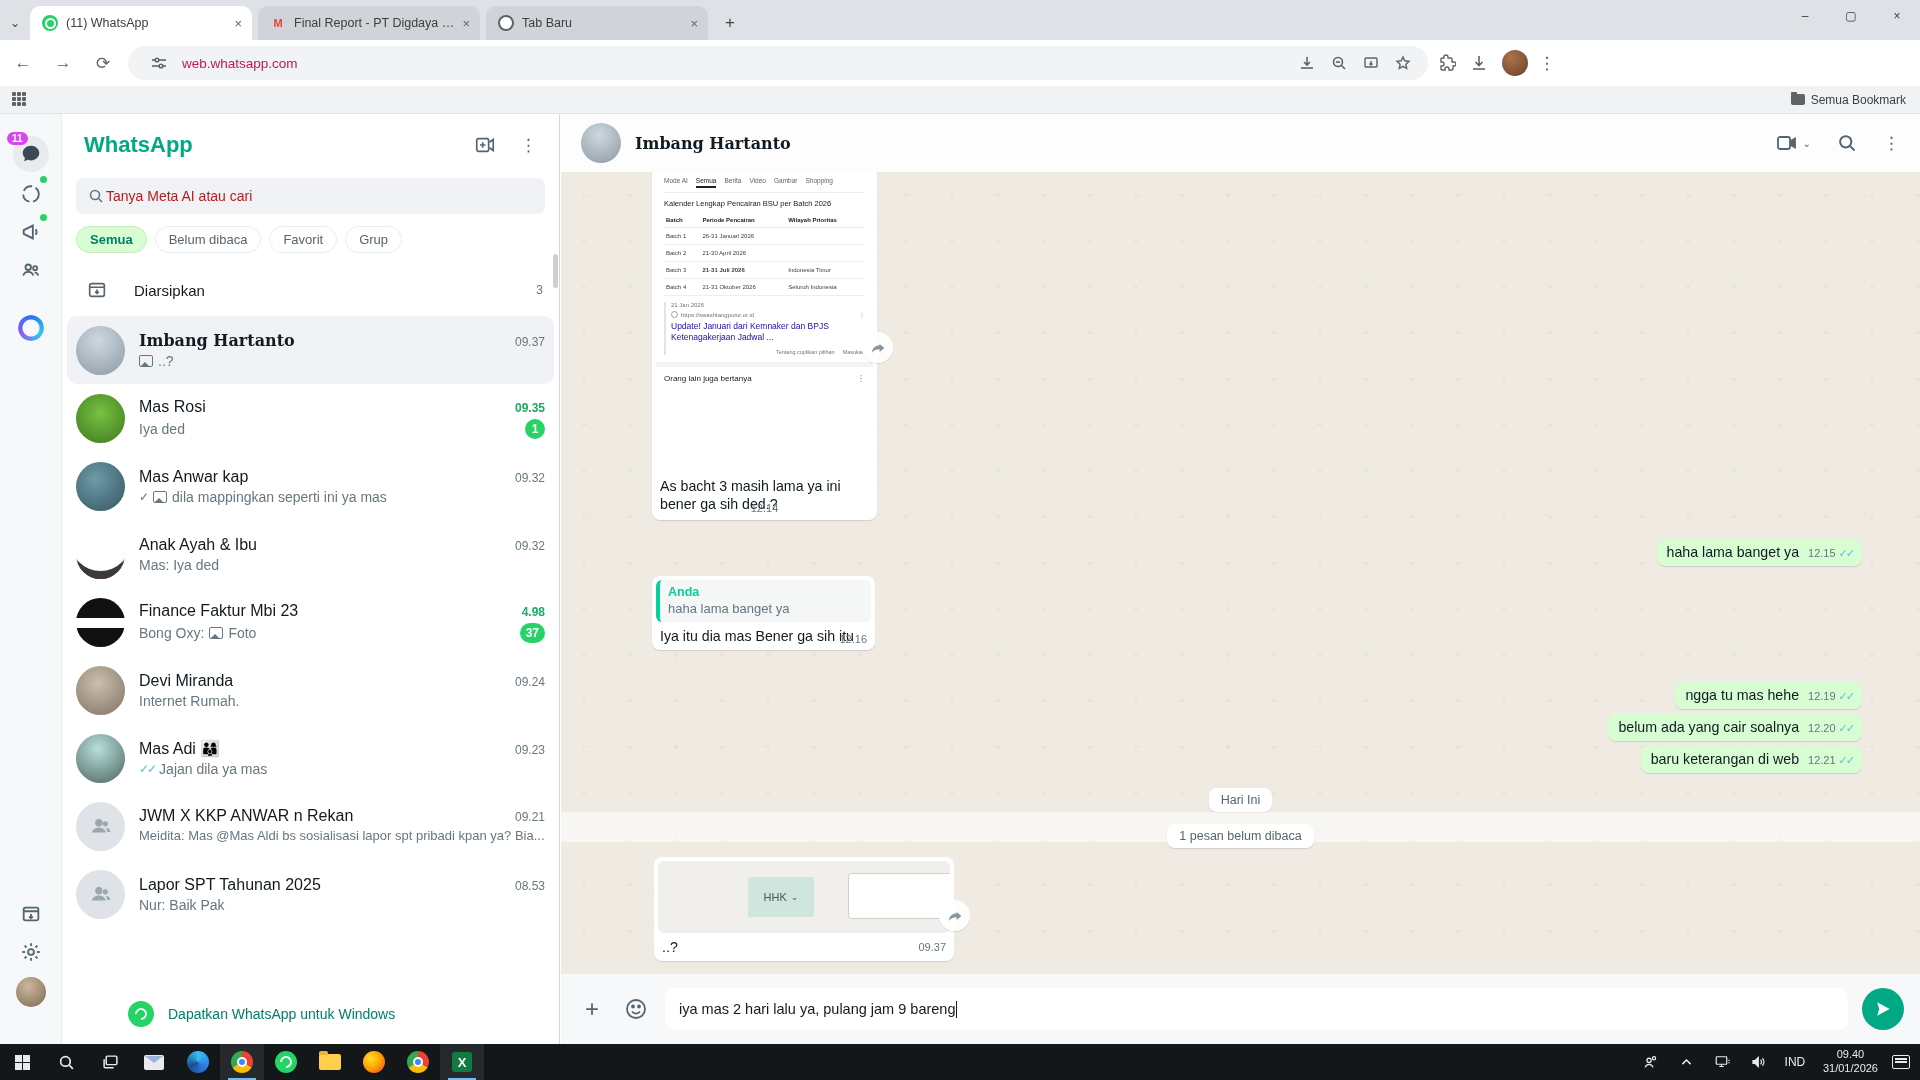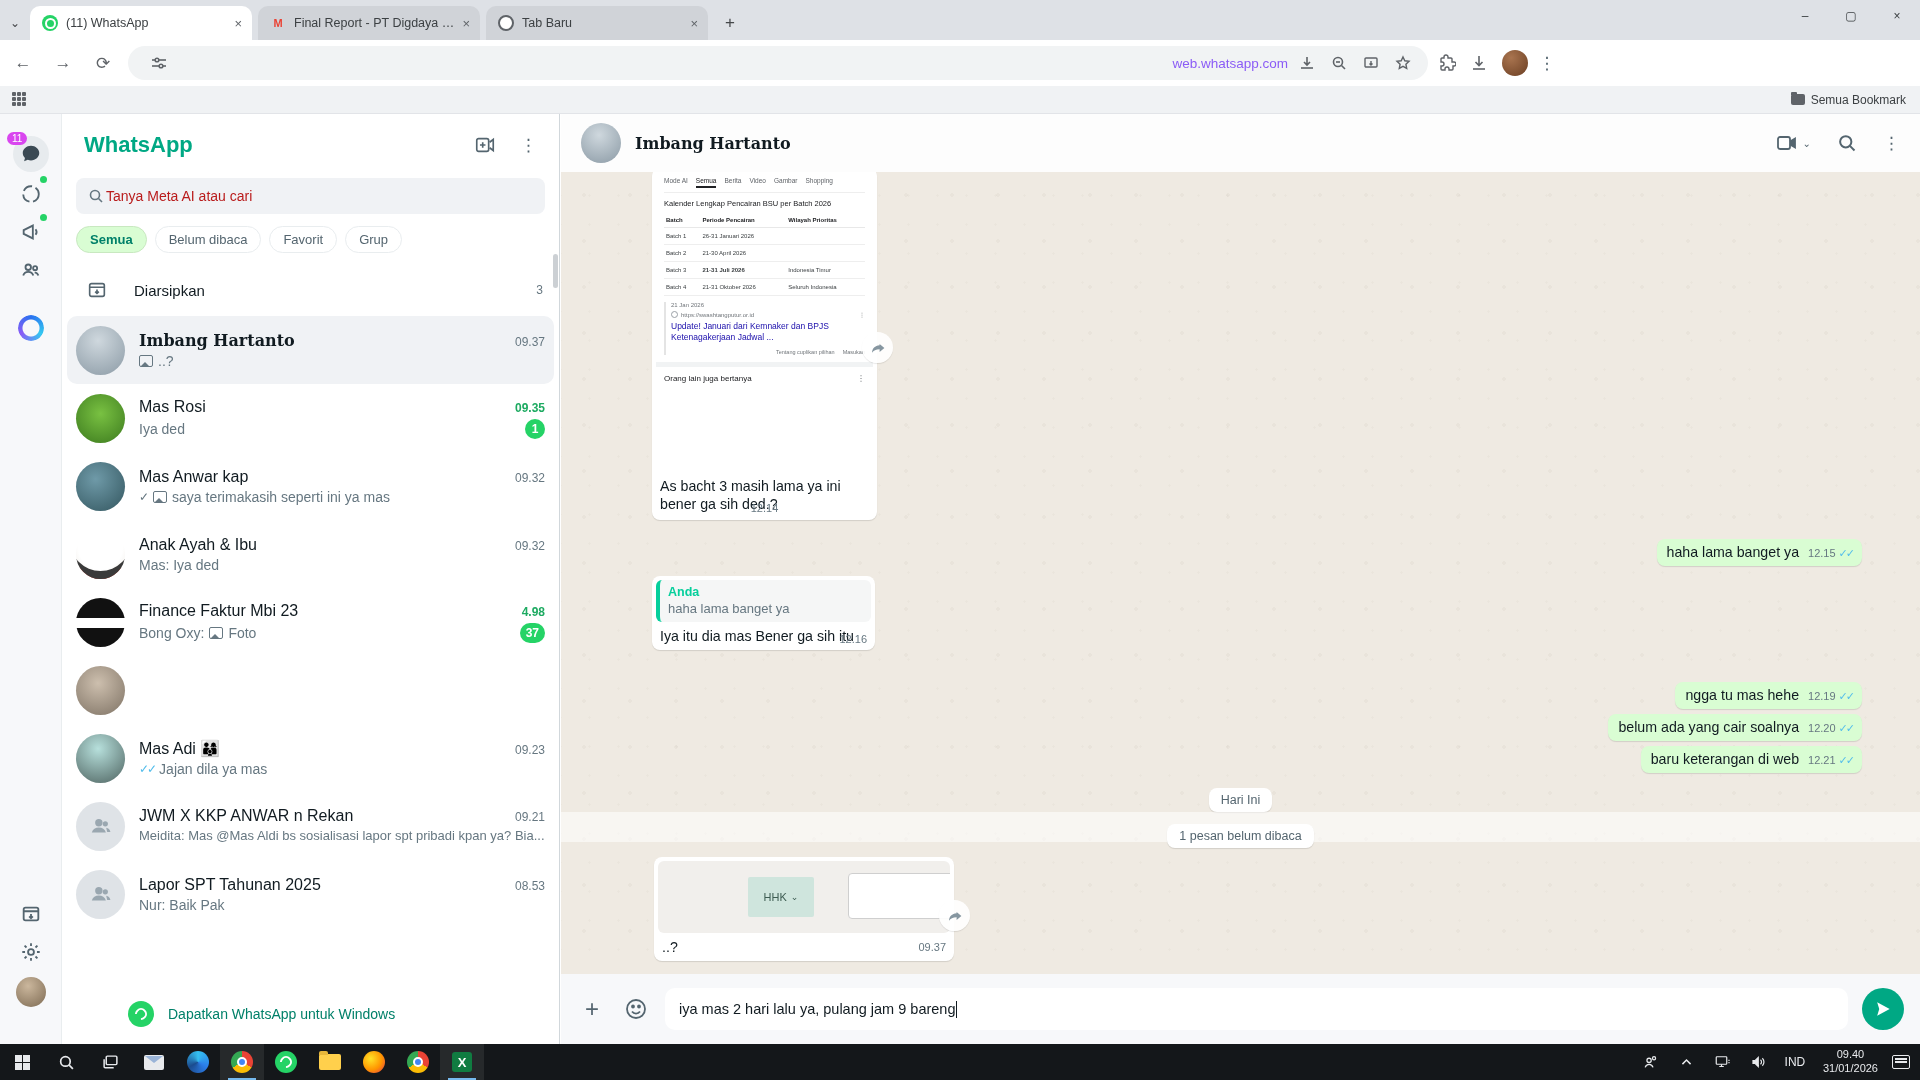--- a/index.html
+++ b/index.html
@@ -18,39 +18,39 @@
   .fav-globe { border:2px solid #5f6368; background:#fff; }
   .tab-title { font-size:12.5px; color:#3c4043; white-space:nowrap; overflow:hidden; text-overflow:ellipsis; flex:1; }
   .tab-close { color:#5f6368; font-size:13px; margin-left:8px; }
   .newtab-btn { width:28px; height:28px; margin:0 0 3px 8px; display:flex; align-items:center; justify-content:center; color:#45474a; font-size:17px; border-radius:50%; }
   .win-controls { position:absolute; right:0; top:0; height:32px; display:flex; }
   .win-controls span { width:46px; display:flex; align-items:center; justify-content:center; color:#3c4043; font-size:12px; }
 
   .toolbar { position:absolute; top:40px; left:0; right:0; height:46px; background:#fff; display:flex; align-items:center; }
   .navbtn { width:34px; height:34px; margin-left:6px; display:flex; align-items:center; justify-content:center; color:#5f6368; font-size:17px; border-radius:50%; }
   .omnibox { height:34px; background:#f1f3f4; border-radius:17px; margin-left:8px; width:1300px; display:flex; align-items:center; padding:0 12px; }
-  .omni-url { font-size:13.5px; color:#8b5cf6; margin-left:10px; flex:1;text-align:right; }
+  .omni-url { font-size:13.5px; color:#be185d; margin-left:10px; flex:1; }
   .omni-ic, .tb-ic { width:26px; height:26px; display:flex; align-items:center; justify-content:center; color:#5f6368; margin-left:6px; }
   .avatar-browser { width:26px; height:26px; border-radius:50%; background:radial-gradient(circle at 35% 30%, #a9744f, #6b3f23); margin-left:10px; }
 
   .bookmarksbar { position:absolute; top:86px; left:0; right:0; height:28px; background:#f0f2f4; display:flex; align-items:center; border-bottom:1px solid #e2e4e8; }
   .apps-grid { width:16px; height:16px; margin-left:12px; display:grid; grid-template-columns:repeat(3,4px); grid-template-rows:repeat(3,4px); gap:1px; }
   .apps-grid i { background:#5f6368; border-radius:1px; }
   .bm-right { margin-left:auto; display:flex; align-items:center; margin-right:14px; font-size:12px; color:#3c4043; }
   .bm-folder { width:14px; height:11px; background:#5f6368; border-radius:2px; margin-right:6px; position:relative; }
   .bm-folder::before { content:""; position:absolute; top:-2px; left:0; width:6px; height:3px; background:#5f6368; border-radius:1px 1px 0 0; }
 
   
   .wa { position:absolute; top:114px; left:0; right:0; bottom:36px; background:#fff; }
 
   
   .rail { position:absolute; top:0; bottom:0; left:0; width:62px; background:#f7f8fa; border-right:1px solid #e9edef; }
   .rail-ic { position:absolute; left:13px; width:36px; height:36px; display:flex; align-items:center; justify-content:center; border-radius:50%; color:#54656f; }
   .rail-ic.sel { background:#e7ebee; color:#3b4a54; }
-  .rail-badge { position:absolute; top:-4px; left:-6px; background:#d946ef; color:#fff; font-size:10px; font-weight:normal; border-radius:9px; padding:1px 5px; }
+  .rail-badge { position:absolute; top:-4px; left:-6px; background:#d946ef; color:#fff; font-size:10px; font-weight:bold; border-radius:9px; padding:1px 5px; }
   .rail-dot { position:absolute; top:0; right:2px; width:7px; height:7px; border-radius:50%; background:#25d366; }
   .meta-ring { width:26px; height:26px; border-radius:50%; background:conic-gradient(#2a72f0,#34c8f0,#8b5cf6,#2a72f0); -webkit-mask:radial-gradient(circle, transparent 8px, #000 9px); mask:radial-gradient(circle, transparent 8px, #000 9px); }
   .rail-avatar { width:30px; height:30px; border-radius:50%; background:radial-gradient(circle at 40% 30%, #cbb79d, #7d6a52); }
 
   
   .sidebar { position:absolute; top:0; bottom:0; left:62px; width:498px; background:#fff; border-right:1px solid #d1d7db; }
   .sb-header { position:absolute; top:0; left:0; right:0; height:62px; display:flex; align-items:center; padding:0 22px; }
   .sb-title { font-size:22px; font-weight:bold; color:#00a884; }
   .sb-actions { margin-left:auto; display:flex; align-items:center; gap:24px; color:#54656f; }
   .kebab { font-size:17px; color:#54656f; letter-spacing:0; }
@@ -433,21 +433,21 @@
       <div class="citem">
         <span class="cav" style="background:radial-gradient(circle at 40% 35%, #6f9aa8, #33565f);"></span>
         <span class="cbody">
             <span class="crow1">
               <span class="cname">Mas Anwar kap</span>
               <span class="ctime">09.32</span>
             </span>
         <span class="crow2">
               <span class="tick">✓</span>
               <span class="media-ic"></span>
-              <span class="cprev">saya terimakasih seperti ini ya mas</span>
+              <span class="cprev">dila mappingkan seperti ini ya mas</span>
             </span>
           </span>
       </div>
 
       <div class="citem">
         <span class="cav" style="background:radial-gradient(circle at 50% 35%, #ffffff 55%, #e8e3da); box-shadow:inset 0 -14px 0 -6px #3a3a3a, inset 0 -26px 0 -20px #c43c2e;"></span>
         <span class="cbody">
             <span class="crow1">
               <span class="cname">Anak Ayah &amp; Ibu</span>
               <span class="ctime">09.32</span>
@@ -470,20 +470,29 @@
               <span class="cprev" style="margin-right:5px;">Bong Oxy:</span>
               <span class="media-ic"></span>
               <span class="cprev">Foto</span>
               <span class="cbadge">37</span>
             </span>
           </span>
       </div>
 
       <div class="citem">
         <span class="cav" style="background:radial-gradient(circle at 45% 35%, #cdbfae, #7e7264);"></span>
+        <span class="cbody">
+            <span class="crow1">
+              <span class="cname">Devi Miranda</span>
+              <span class="ctime">09.24</span>
+            </span>
+        <span class="crow2">
+              <span class="cprev">Internet Rumah.</span>
+            </span>
+          </span>
       </div>
 
       <div class="citem">
         <span class="cav" style="background:radial-gradient(circle at 45% 30%, #b7e0dc, #4e6360);"></span>
         <span class="cbody">
             <span class="crow1">
               <span class="cname">Mas Adi 👨‍👩‍👦</span>
               <span class="ctime">09.23</span>
             </span>
         <span class="crow2">

